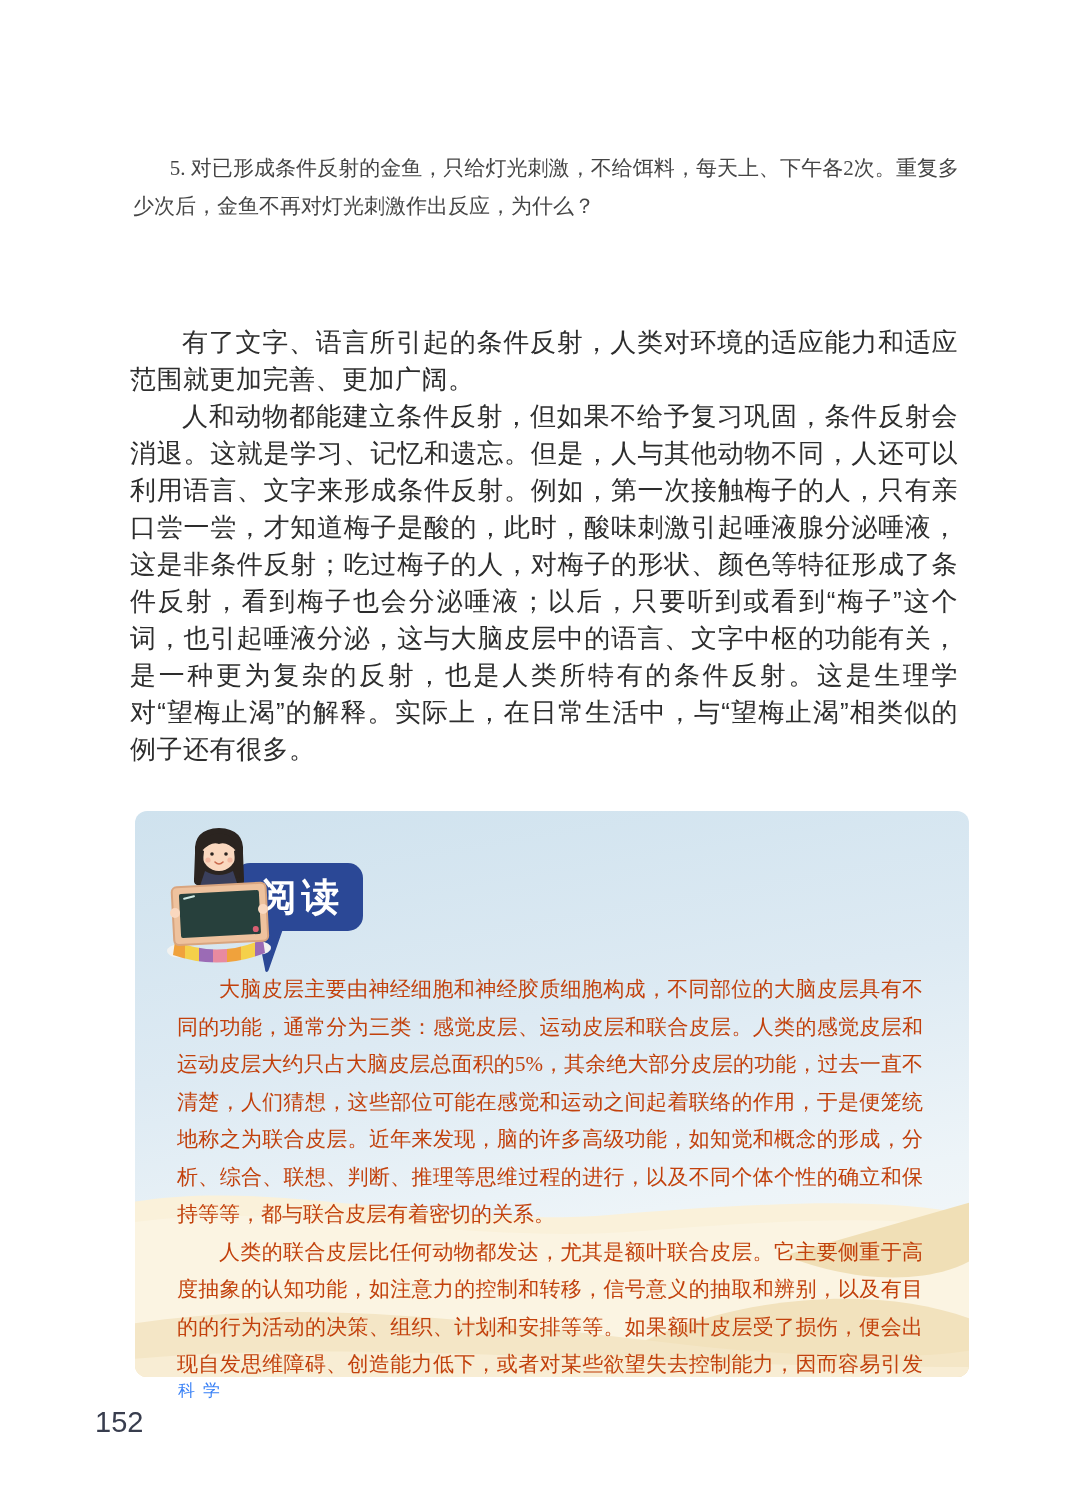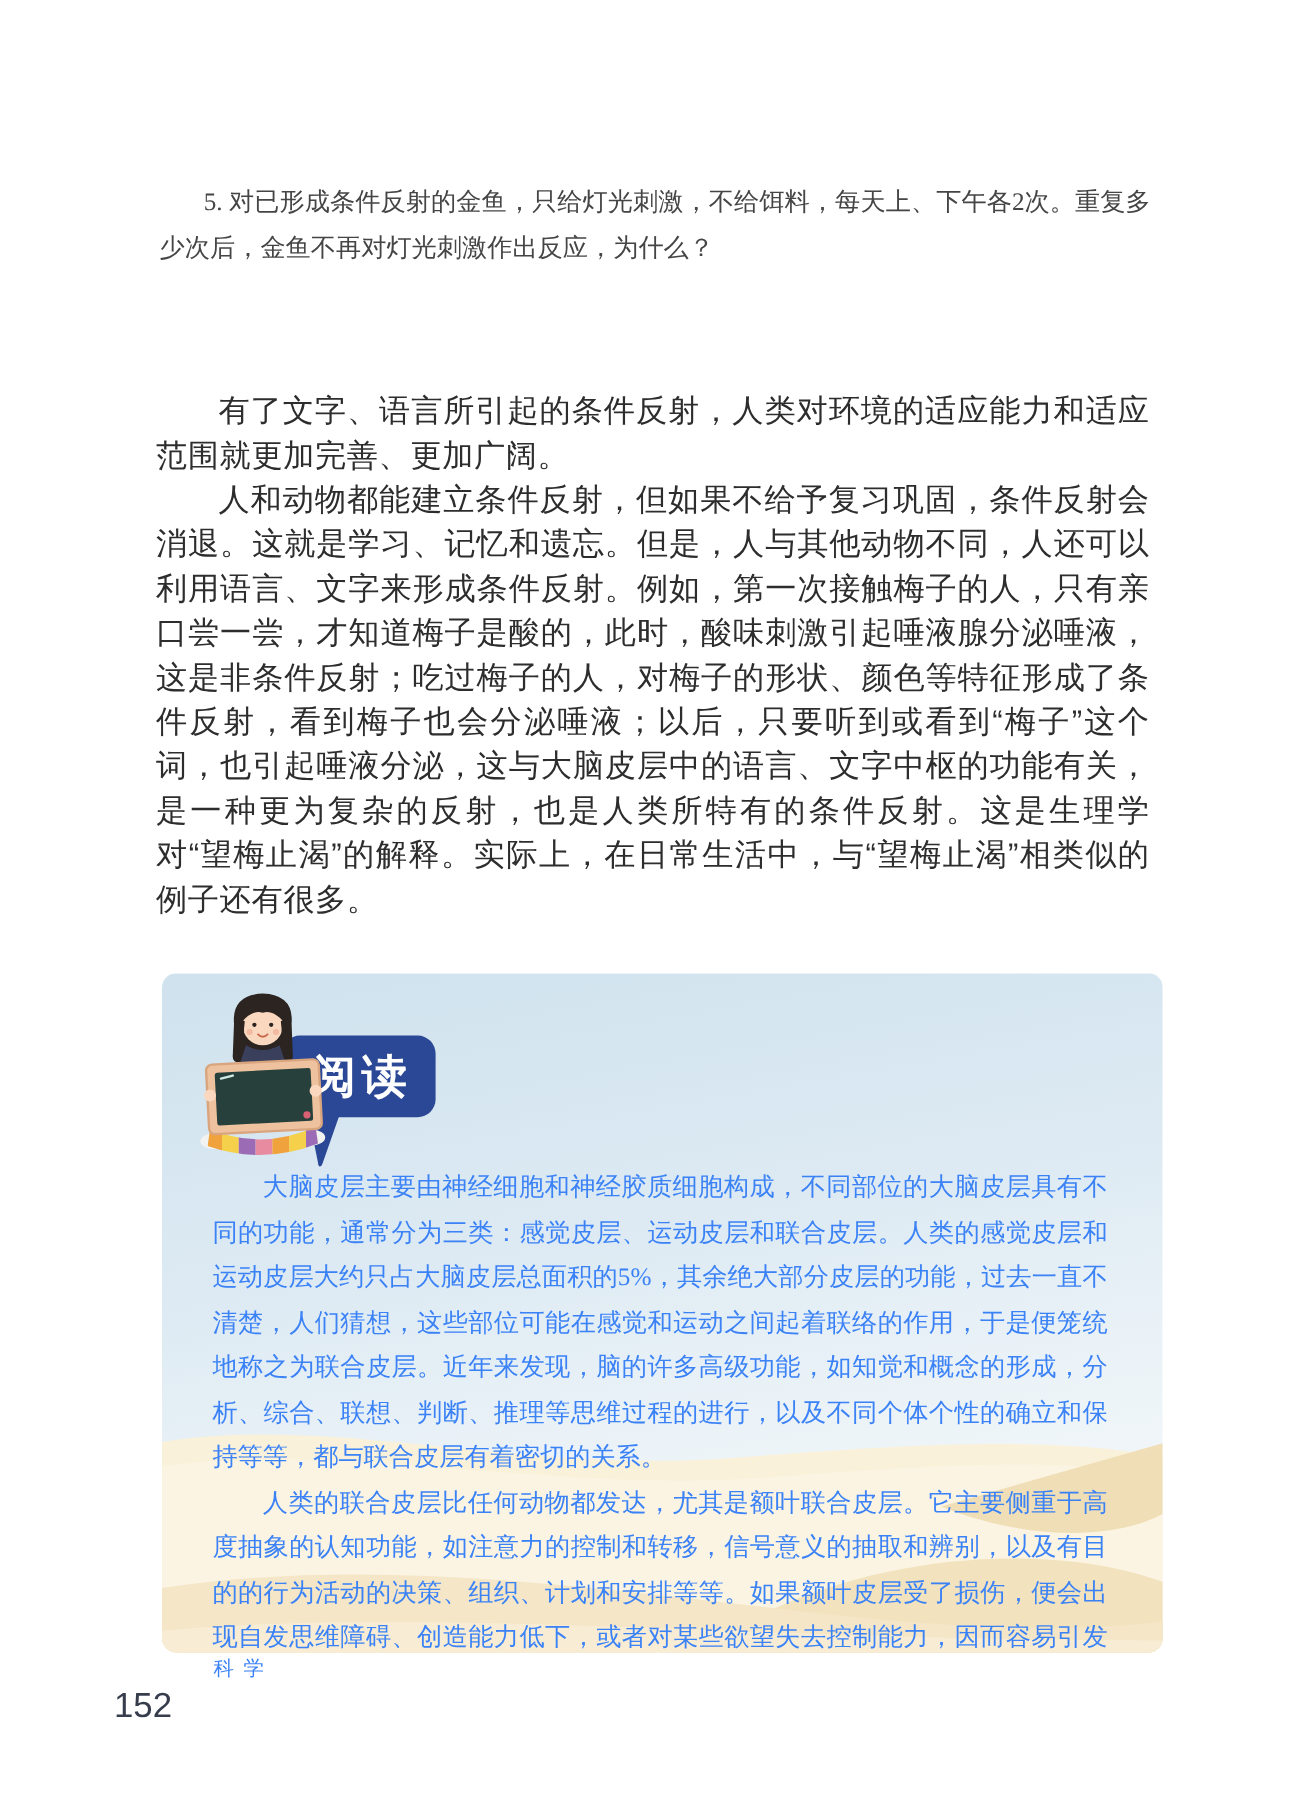--- a/index.html
+++ b/index.html
@@ -49,21 +49,21 @@
   .badge-tail{position:absolute;left:118px;top:118px;width:36px;height:46px;}
   .girl-illustration{position:absolute;left:26px;top:12px;width:116px;height:156px;}
   .reading-title{
     position:absolute;left:262px;top:60px;
     font-size:33px;font-weight:bold;color:#1e1e1e;
     font-family:"Liberation Sans", sans-serif;letter-spacing:1px;
   }
   .reading-body{
     position:absolute;left:42px;top:160px;width:746px;
     font-family:"Liberation Serif", serif;
-    font-size:21px;line-height:37.5px;color:#3b82f6;
+    font-size:21px;line-height:37.5px;color:#c2410c;
     text-align:justify;
   }
   .reading-body p{margin:0;text-indent:2em;}
 
   
   .footer{position:absolute;left:0;top:1366px;width:100%;height:50px;}
   .page-number{
     position:absolute;left:95px;top:4px;
     font-size:29px;color:#383d4e;font-family:"Liberation Sans", sans-serif;margin-top:36px;
   }

